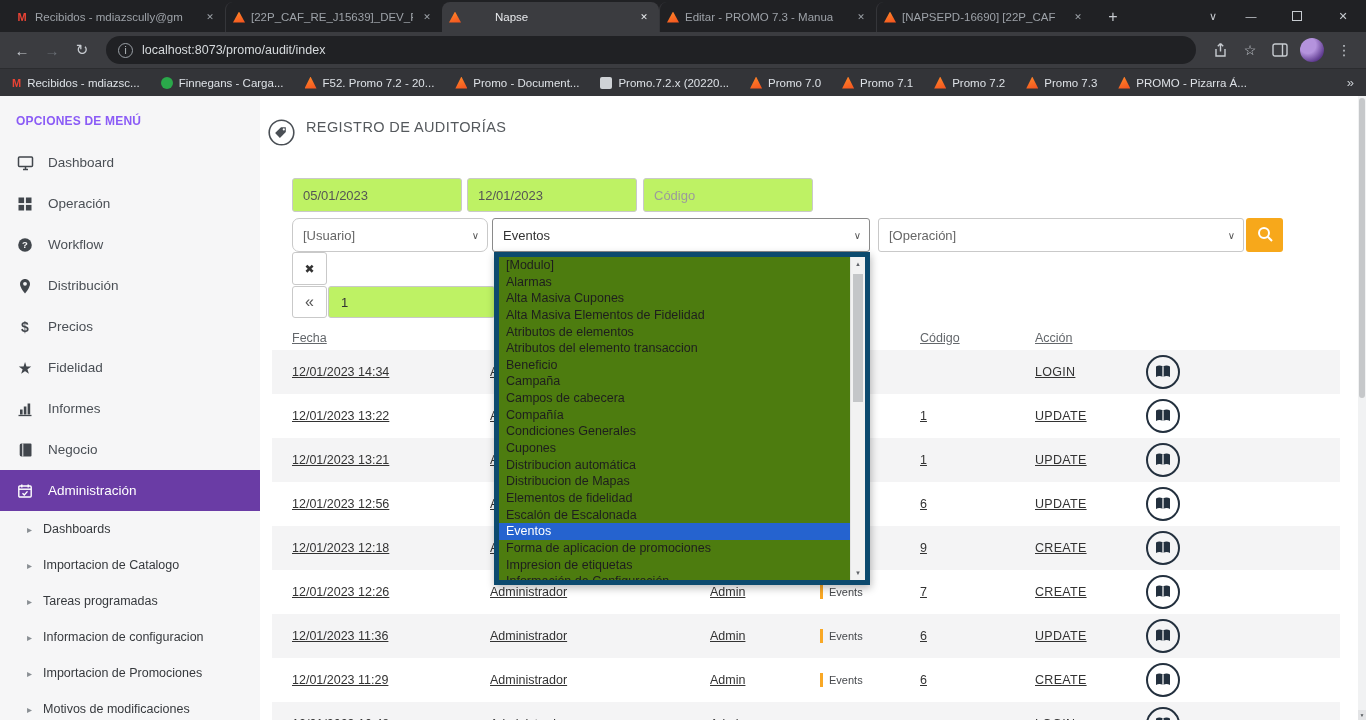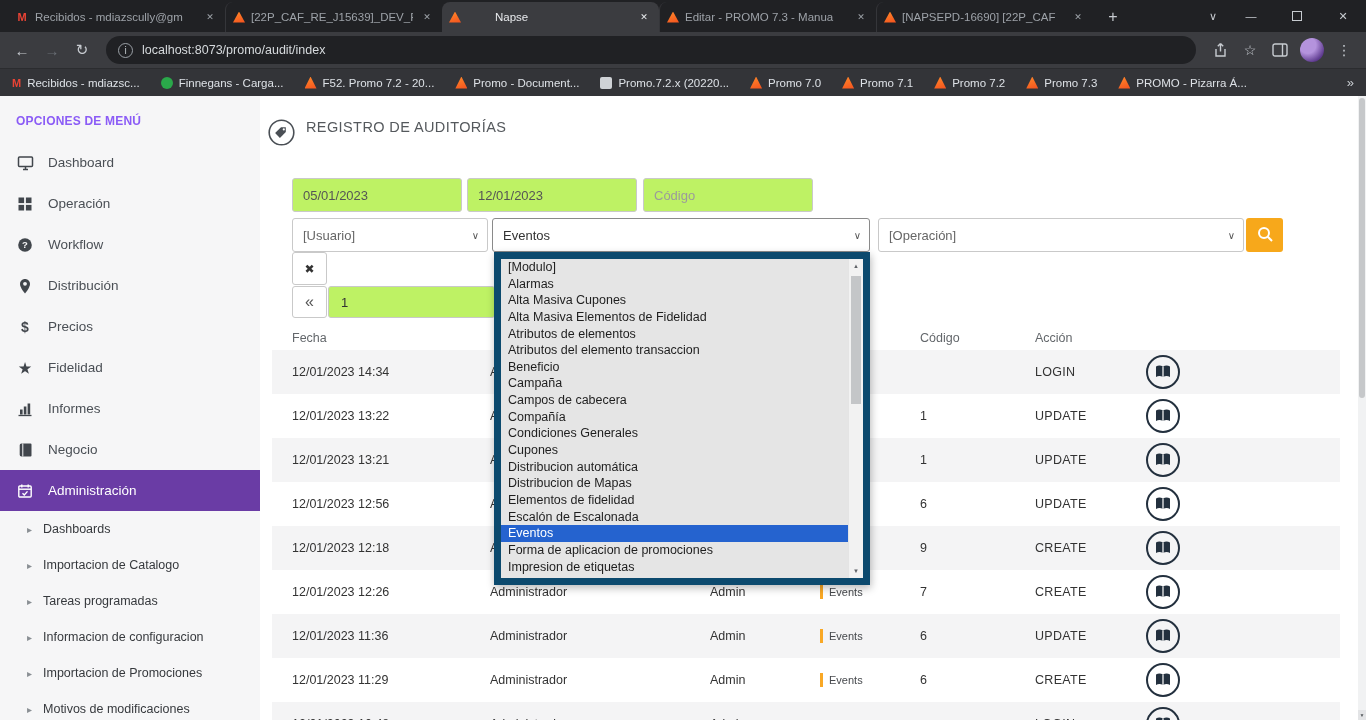--- a/index.html
+++ b/index.html
@@ -79,48 +79,48 @@
   .inp { position:absolute; height:34px; border:1px solid #c9c9c9; border-radius:3px; background:#bef264;
          font-family:inherit; font-size:13px; color:#555; padding:0 10px; outline:none; }
   .inp::placeholder { color:#9b9b9b; }
   #f-date1 { left:32px;  top:82px; width:170px; }
   #f-date2 { left:207px; top:82px; width:170px; }
   #f-codigo{ left:383px; top:82px; width:170px; }
 
   .sel { position:absolute; height:34px; border:1px solid #c9c9c9; border-radius:3px; background:#fff;
          display:flex; align-items:center; padding:0 24px 0 10px; font-size:13px; color:#666; }
   .sel .chev { position:absolute; right:8px; color:#555; font-size:10px; }
-  #f-usuario   { left:32px;  top:122px; width:196px; }
+  #f-usuario   { left:32px;  top:122px; width:196px;border-radius:7px; }
   #f-modulo    { left:232px; top:122px; width:378px; color:#333; border-color:#8a8a8a; }
   #f-operacion { left:618px; top:122px; width:366px; }
 
   #f-search { position:absolute; left:986px; top:122px; width:37px; height:34px; background:#f7a81b;
               border:none; border-radius:3px; display:flex; align-items:center; justify-content:center; cursor:pointer; }
 
   .sq-btn { position:absolute; width:35px; border:1px solid #c9c9c9; border-radius:3px; background:#fff;
             display:flex; align-items:center; justify-content:center; cursor:pointer; }
   #btn-clear { left:32px; top:156px; height:33px; color:#333; font-size:12px; }
   #btn-first { left:32px; top:190px; height:32px; color:#555; font-size:16px; }
   #pg-input  { left:68px; top:190px; width:167px; height:32px; padding:0 12px; color:#333; }
 
   
   #tbl { position:absolute; left:12px; top:229px; width:1068px; }
   .thead, .trow { display:grid; grid-template-columns:198px 220px 110px 100px 115px 110px 1fr;
-                  align-items:center; padding-left:20px; }
+                  align-items:center; padding-left:20px;text-decoration:underline; }
   .thead { height:25px; color:#63676b; font-size:12.5px; }
   .trow  { height:44px; font-size:12.5px; color:#333; background:#fff; }
   .trow.alt { background:#f4f4f5; }
   .mod { display:inline-flex; align-items:center; border-left:3px solid #f9a825; padding-left:6px;
          font-size:11px; color:#46494d; height:14px; width:max-content; }
   .accion { letter-spacing:.3px; }
   .detail-btn { width:36px; height:36px; background:transparent; border:none; padding:0; cursor:pointer; display:block; }
 
   
-  #dd { position:absolute; left:234px; top:156px; width:376px; height:333px; background:#e5e5e5;
-        border:7px solid #0c4a6e; box-shadow:1px 3px 8px rgba(0,0,0,.28); z-index:40; overflow:hidden; }
+  #dd { position:absolute; left:234px; top:156px; width:376px; height:333px; background:#4d7c0f;
+        border:5px solid #0c4a6e; box-shadow:1px 3px 8px rgba(0,0,0,.28); z-index:40; overflow:hidden; }
   .dd-opt { height:16.65px; line-height:16.65px; padding:0 22px 0 7px; font-size:12.5px; color:#1e1e1e;
             white-space:nowrap; overflow:hidden; }
   .dd-opt.selected { background:#2563cf; color:#fff; }
   #dd-scroll { position:absolute; right:0; top:0; bottom:0; width:15px; background:#f2f2f2; border-left:1px solid #e4e4e4; }
   .dd-arrow { position:absolute; left:0; right:0; height:14px; color:#606368; font-size:6px;
               display:flex; align-items:center; justify-content:center; }
   #dd-up { top:0; }  #dd-down { bottom:0; }
   #dd-thumb { position:absolute; left:2px; right:2px; top:17px; height:128px; background:#c4c6c8; }
 
   

